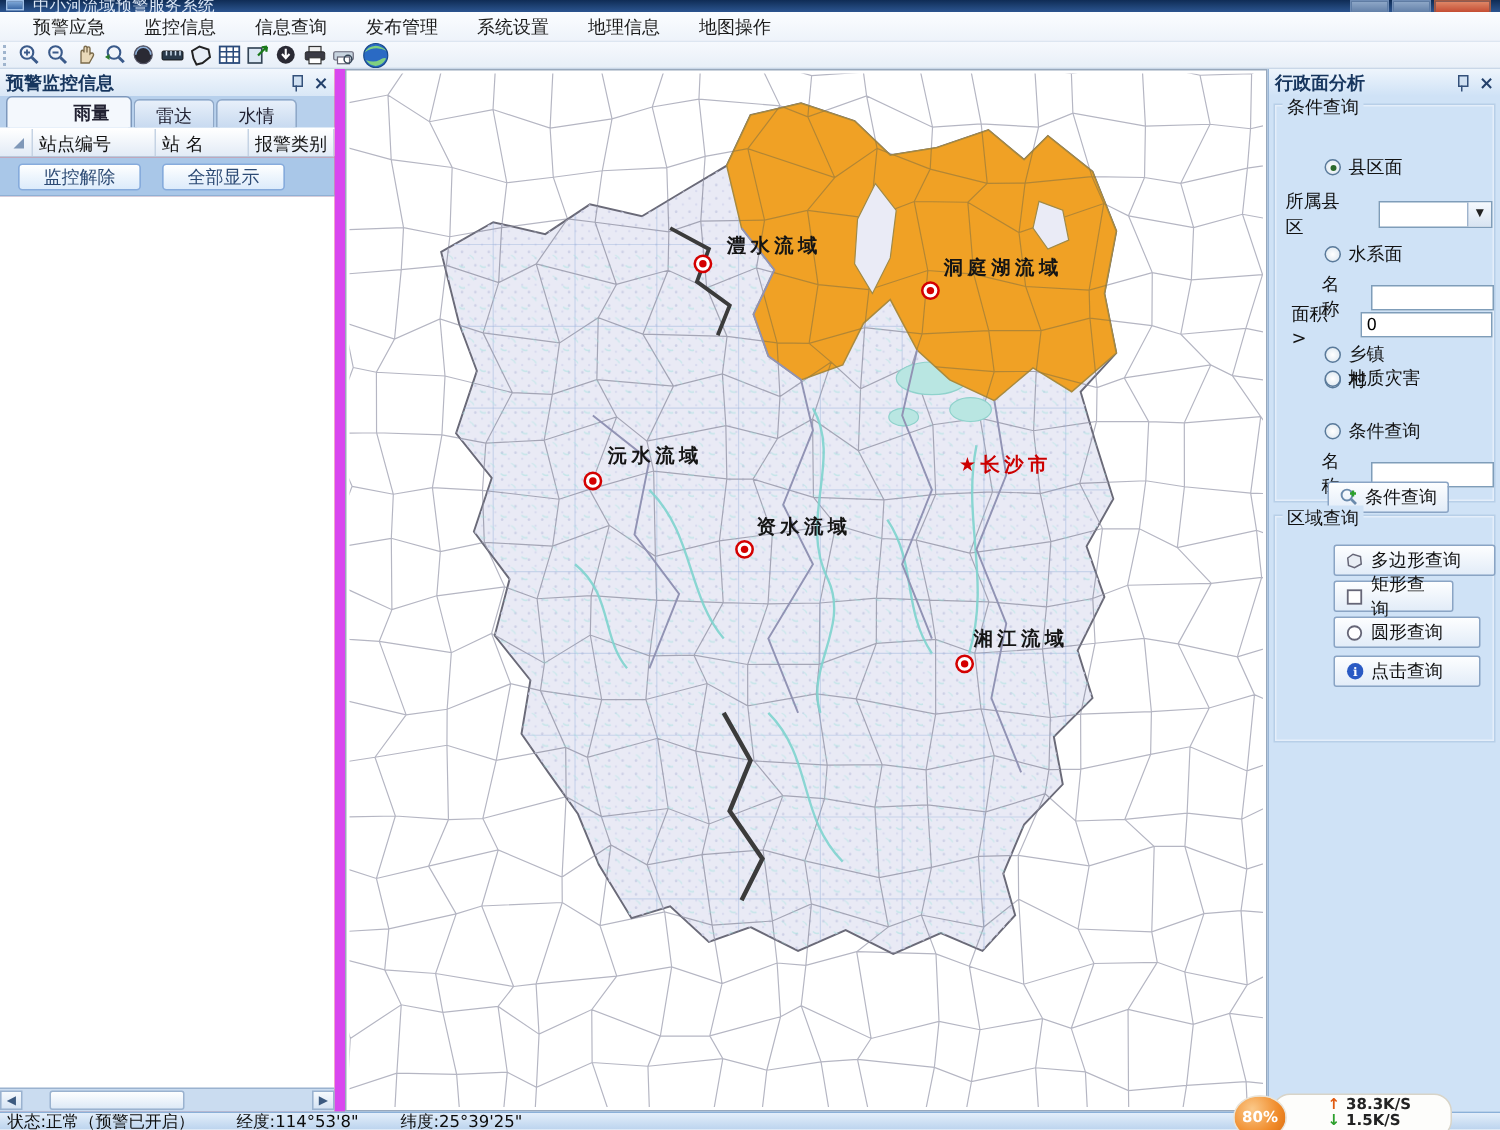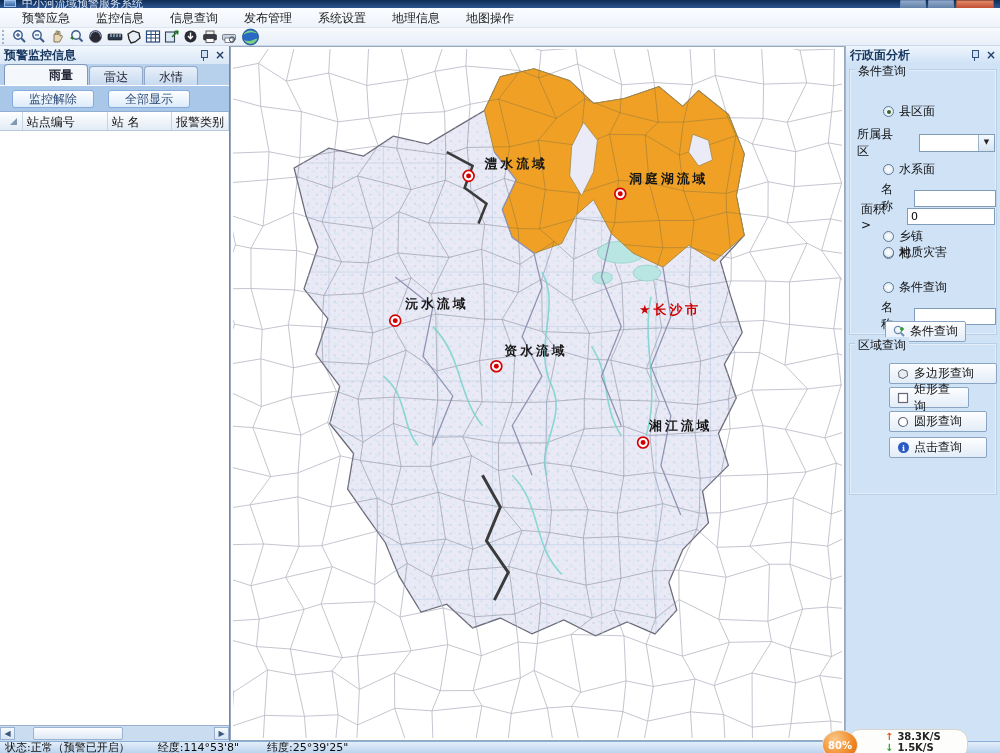--- a/index.html
+++ b/index.html
@@ -22,21 +22,21 @@
 
   #toolbar { left:0; top:28px; width:1000px; height:18px;
     background:linear-gradient(#f6f9fd,#e8eff8); border-bottom:1px solid #c9d7e8;
     display:flex; align-items:center; gap:2px; padding-left:2px; }
   .grip { width:4px; height:14px; border-left:2px dotted #9fb4cd; margin-right:3px; }
   .tbi { width:17px; height:16px; display:flex; align-items:center; justify-content:center; }
   .tbi svg { display:block; }
 
   
   #leftpanel { left:0; top:46px; width:230px; height:695px;
-    background:#ef4444; border-right:1px solid #d946ef; }
+    background:#ef4444; border-right:7px solid #d946ef; }
   .panel-hdr { height:18px; display:flex; align-items:center; padding:0 4px;
     background:linear-gradient(#f2f7fd,#d9e7f6); color:#17365e; font-weight:bold; }
   .panel-hdr .sp { flex:1; }
   .pin-icon { width:10px; height:12px; position:relative; margin-right:6px; }
   .pin-icon:before { content:""; position:absolute; left:2px; top:1px; width:5px; height:6px; border:1px solid #33507a; background:#cfe0f2; }
   .pin-icon:after  { content:""; position:absolute; left:4px; top:8px; width:1px; height:4px; background:#33507a; }
   .close-icon { font-size:12px; font-weight:bold; color:#24416b; line-height:10px; }
 
   #tabstrip { height:22px; background:#b7d0ec; display:flex; align-items:flex-end; padding-left:4px; border-bottom:1px solid #ffffff; }
   .tab { height:19px; padding:2px 14px 0; margin-right:1px; border:1px solid #8fa8c8; border-bottom:none;
@@ -222,29 +222,29 @@
     <span>预警监控信息</span>
     <span class="sp"></span>
     <span class="pin-icon"></span>
     <span class="close-icon">×</span>
   </div>
   <div id="tabstrip">
     <div class="tab active">雨量</div>
     <div class="tab">雷达</div>
     <div class="tab">水情</div>
   </div>
-  <div id="lp-btnrow">
-    <div class="lp-btn">监控解除</div>
-    <div class="lp-btn">全部显示</div>
-  </div>
   <div id="lp-tablehdr">
     <div class="th th-sort"></div>
     <div class="th" style="width:104px">站点编号</div>
     <div class="th" style="width:78px">站 名</div>
     <div class="th" style="width:60px">报警类别</div>
+  </div>
+  <div id="lp-btnrow">
+    <div class="lp-btn">监控解除</div>
+    <div class="lp-btn">全部显示</div>
   </div>
   <div id="lp-body"></div>
   <div id="lp-hscroll">
     <div class="sb-btn">◀</div>
     <div class="sb-track">
       <div class="sb-thumb"></div>
     </div>
     <div class="sb-btn">▶</div>
   </div>
 </div>

